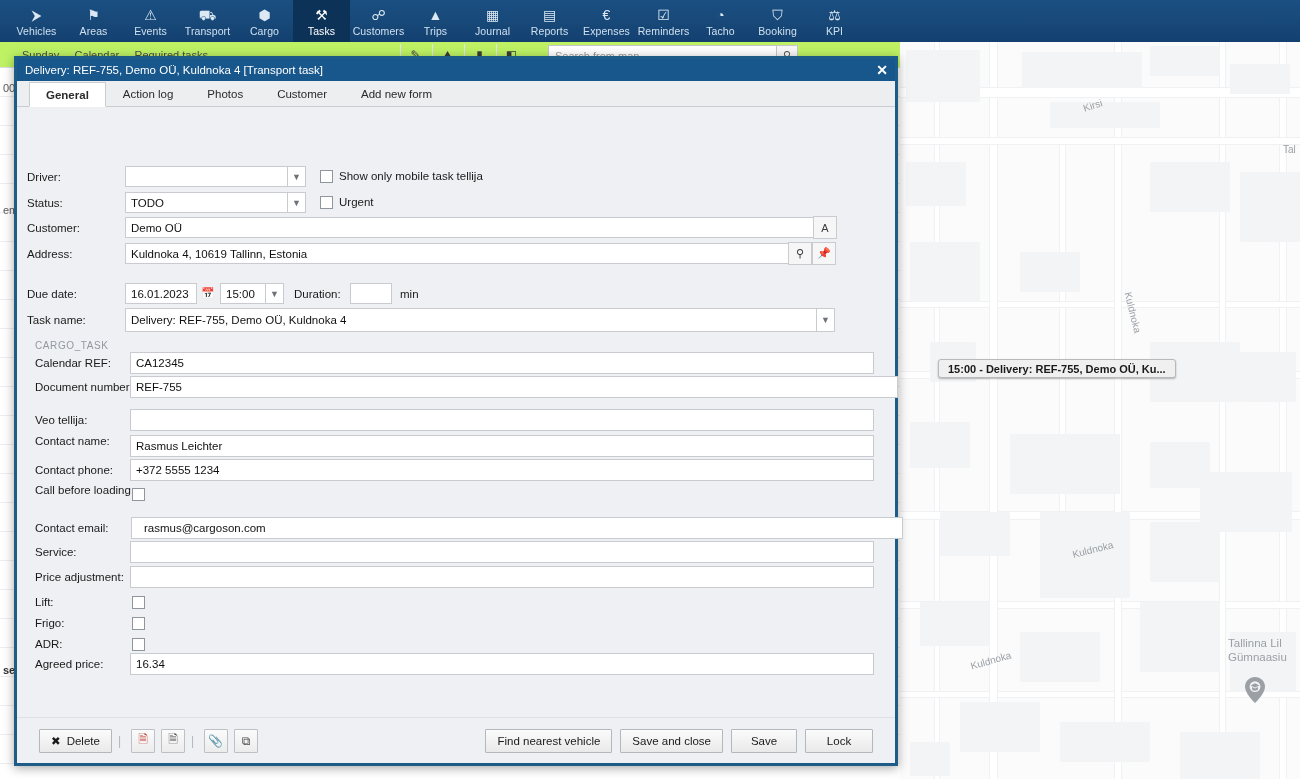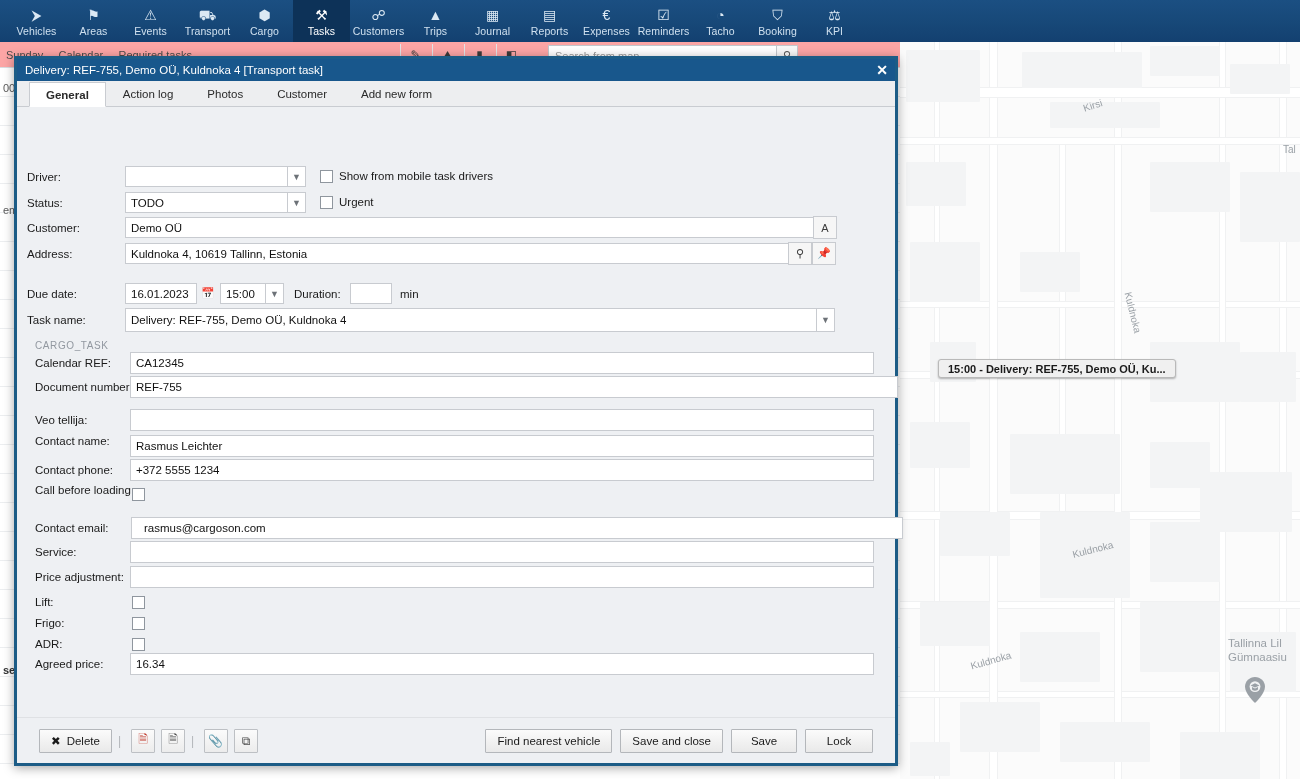--- a/index.html
+++ b/index.html
@@ -24,22 +24,22 @@
   }
   .nav-item.active { background:#0d3258; color:#fff; }
   .nav-ico { height:17px; line-height:17px; font-size:14px; color:#dce9f4; display:block; }
   .nav-item.active .nav-ico { color:#fff; }
   .nav-lbl { font-size:10.5px; letter-spacing:.1px; white-space:nowrap; }
 
   
   #bgapp { position:absolute; left:0; top:42px; width:1300px; height:737px; background:#f3f4f6; }
   #bg-toolbar {
     position:absolute; left:0; top:0; width:900px; height:26px;
-    background:#fca5a5; border-bottom:1px solid #d9dce0;
-    display:flex; align-items:center; padding-left:6px; gap:0px;
+    background:#bef264; border-bottom:1px solid #d9dce0;
+    display:flex; align-items:center; padding-left:22px; gap:0px;
   }
   .bg-tb-txt { font-size:11px; color:#4a4a4a; margin-right:22px; white-space:nowrap; }
   .bg-tb-icons { position:absolute; left:400px; top:2px; display:flex; align-items:center; gap:2px; }
   .bg-tb-ic { width:30px; height:22px; display:flex; align-items:center; justify-content:center;
               font-size:12px; color:#3b3b3b; border-left:1px solid #e1e3e6; }
   .bg-search {
     position:absolute; left:548px; top:3px; width:248px; height:20px;
     border:1px solid #c3c7cc; background:#fff; font-size:11px; color:#9a9a9a;
     padding:2px 6px; line-height:16px;
   }
@@ -330,21 +330,21 @@
     <div class="tab">Customer</div>
     <div class="tab">Add new form</div>
   </div>
 
   <div id="form">
 
     <div class="lbl" style="left:10px; top:64px;">Driver:</div>
     <div class="fld" style="left:108px; top:59px; width:163px;"></div>
     <div class="sel-arrow" style="left:271px; top:59px;">▼</div>
     <div class="cbx" style="left:303px; top:63px;"></div>
-    <div class="cbx-lbl" style="left:322px; top:63px;">Show from mobile task drivers</div>
+    <div class="cbx-lbl" style="left:322px; top:63px;">Show only mobile task tellija</div>
 
     <div class="lbl" style="left:10px; top:90px;">Status:</div>
     <div class="fld" style="left:108px; top:85px; width:163px;">TODO</div>
     <div class="sel-arrow" style="left:271px; top:85px;">▼</div>
     <div class="cbx" style="left:303px; top:89px;"></div>
     <div class="cbx-lbl" style="left:322px; top:89px;">Urgent</div>
 
     <div class="lbl" style="left:10px; top:115px;">Customer:</div>
     <div class="fld" style="left:108px; top:110px; width:695px;">Demo OÜ</div>
     <div class="sqbtn" style="left:796px; top:109px;">

